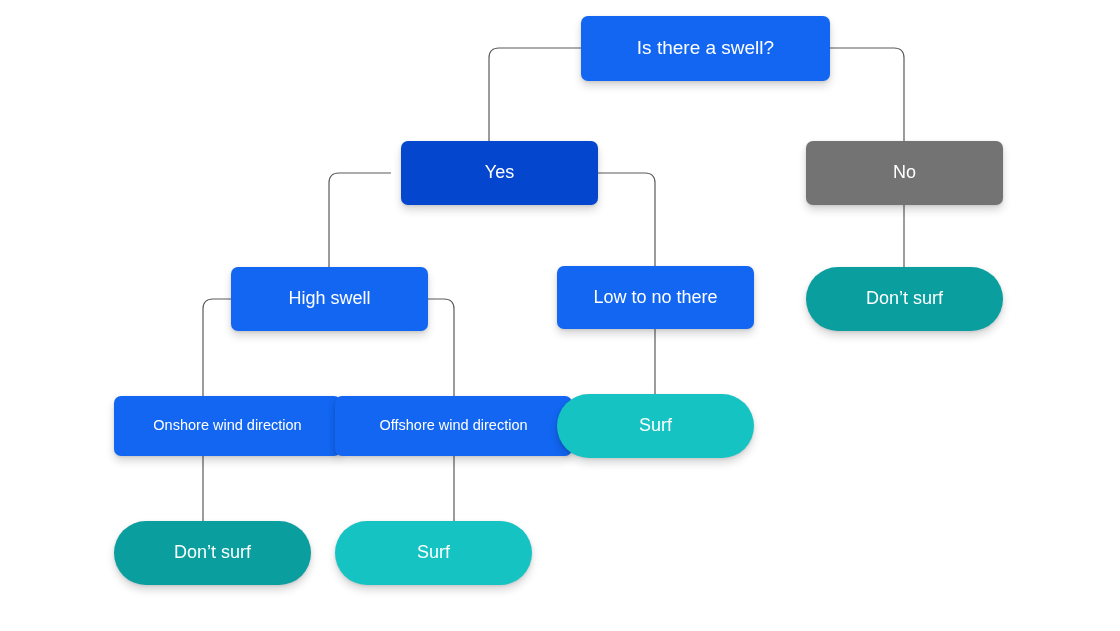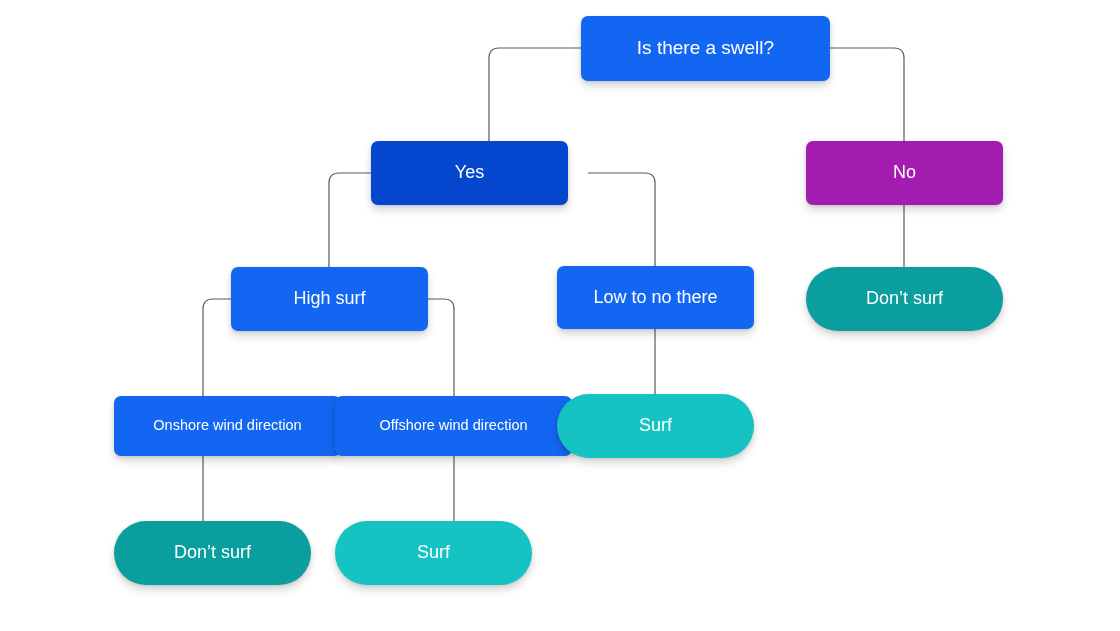--- a/index.html
+++ b/index.html
@@ -69,28 +69,28 @@
       <path d="M 231 299 L 213 299 Q 203 299 203 309 L 203 396" fill="none" stroke="#5a5a5a" stroke-width="1.2" stroke-linecap="butt"></path>
       <path d="M 428 299 L 444 299 Q 454 299 454 309 L 454 396" fill="none" stroke="#5a5a5a" stroke-width="1.2" stroke-linecap="butt"></path>
       <path d="M 655 329 L 655 394" fill="none" stroke="#5a5a5a" stroke-width="1.2" stroke-linecap="butt"></path>
       <path d="M 203 456 L 203 521" fill="none" stroke="#5a5a5a" stroke-width="1.2" stroke-linecap="butt"></path>
       <path d="M 454 456 L 454 521" fill="none" stroke="#5a5a5a" stroke-width="1.2" stroke-linecap="butt"></path>
     </svg>
   <div id="node-layer">
       <div class="node shape-rect t-lg" style="left: 581px; top: 16px; width: 249px; height: 65px; background: rgb(18, 102, 241);">
         <span class="node-label">Is there a swell?</span>
       </div>
-      <div class="node shape-rect t-md" style="left: 371px; top: 141px; width: 197px; height: 64px; background: rgb(5, 70, 207);">
+      <div class="node shape-rect t-md" style="left: 401px; top: 141px; width: 197px; height: 64px; background: rgb(5, 70, 207);">
         <span class="node-label">Yes</span>
       </div>
-      <div class="node shape-rect t-md" style="left: 806px; top: 141px; width: 197px; height: 64px; background: #a21caf;">
+      <div class="node shape-rect t-md" style="left: 806px; top: 141px; width: 197px; height: 64px; background: #737373;">
         <span class="node-label">No</span>
       </div>
       <div class="node shape-rect t-md" style="left: 231px; top: 267px; width: 197px; height: 64px; background: rgb(18, 102, 241);">
-        <span class="node-label">High surf</span>
+        <span class="node-label">High swell</span>
       </div>
       <div class="node shape-rect t-md" style="left: 557px; top: 266px; width: 197px; height: 63px; background: rgb(18, 102, 241);">
         <span class="node-label">Low to no there</span>
       </div>
       <div class="node shape-pill t-md" style="left: 806px; top: 267px; width: 197px; height: 64px; background: rgb(10, 158, 158);">
         <span class="node-label">Don’t surf</span>
       </div>
       <div class="node shape-rect t-sm" style="left: 114px; top: 396px; width: 227px; height: 60px; background: rgb(18, 102, 241);">
         <span class="node-label">Onshore wind direction</span>
       </div>

